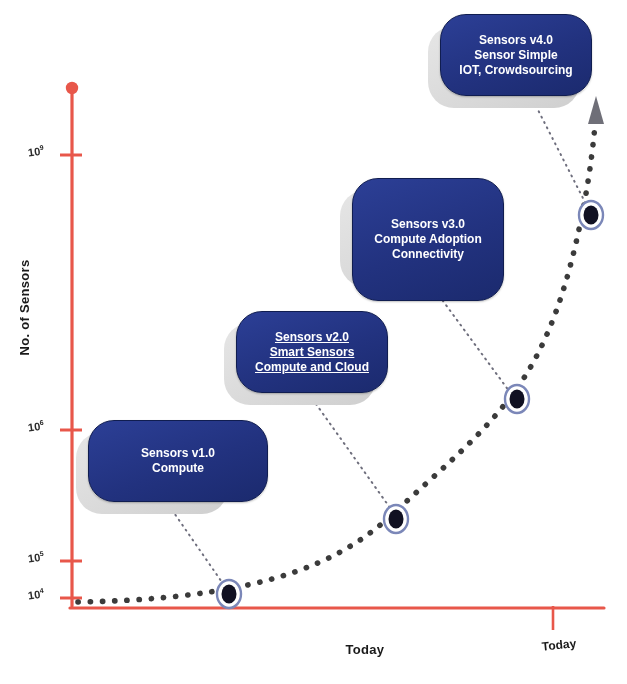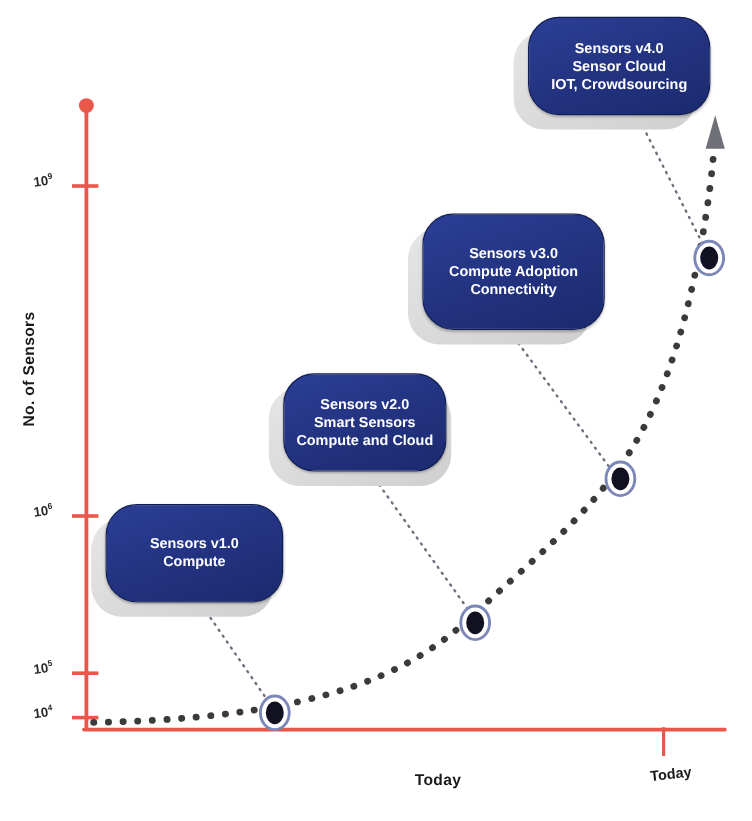--- a/index.html
+++ b/index.html
@@ -182,39 +182,39 @@
   </div>
   <div class="ytick" style="left:28px; top:589px;">
     <span>10</span><sup>4</sup>
   </div>
 
   <div class="axis-title" id="ylabel">No. of Sensors</div>
   <div class="axis-title" id="xlabel">Today</div>
   <div id="today-label">Today</div>
 
   <div class="card-shadow" style="left:76px; top:432px; width:152px; height:82px;"></div>
-  <div class="card" style="left:88px; top:420px; width:148px; height:82px;">
+  <div class="card" style="left:88px; top:420px; width:180px; height:82px;">
     <span class="line">Sensors v1.0</span>
     <span class="line">Compute</span>
   </div>
 
   <div class="card-shadow" style="left:224px; top:323px; width:152px; height:82px;"></div>
-  <div class="card" style="left:236px; top:311px; width:136px; height:82px;">
+  <div class="card" style="left:236px; top:311px; width:152px; height:82px;text-decoration:underline;">
     <span class="line">Sensors v2.0</span>
     <span class="line">Smart Sensors</span>
     <span class="line">Compute and Cloud</span>
   </div>
 
   <div class="card-shadow" style="left:340px; top:190px; width:152px; height:97px;"></div>
-  <div class="card" style="left:352px; top:178px; width:152px; height:97px;">
+  <div class="card" style="left:352px; top:178px; width:152px; height:123px;">
     <span class="line">Sensors v3.0</span>
     <span class="line">Compute Adoption</span>
     <span class="line">Connectivity</span>
   </div>
 
   <div class="card-shadow" style="left:428px; top:26px; width:152px; height:82px;"></div>
   <div class="card" style="left:440px; top:14px; width:152px; height:82px;">
     <span class="line">Sensors v4.0</span>
-    <span class="line">Sensor Cloud</span>
+    <span class="line">Sensor Simple</span>
     <span class="line">IOT, Crowdsourcing</span>
   </div>
 
 </div>
 
 </body></html>

